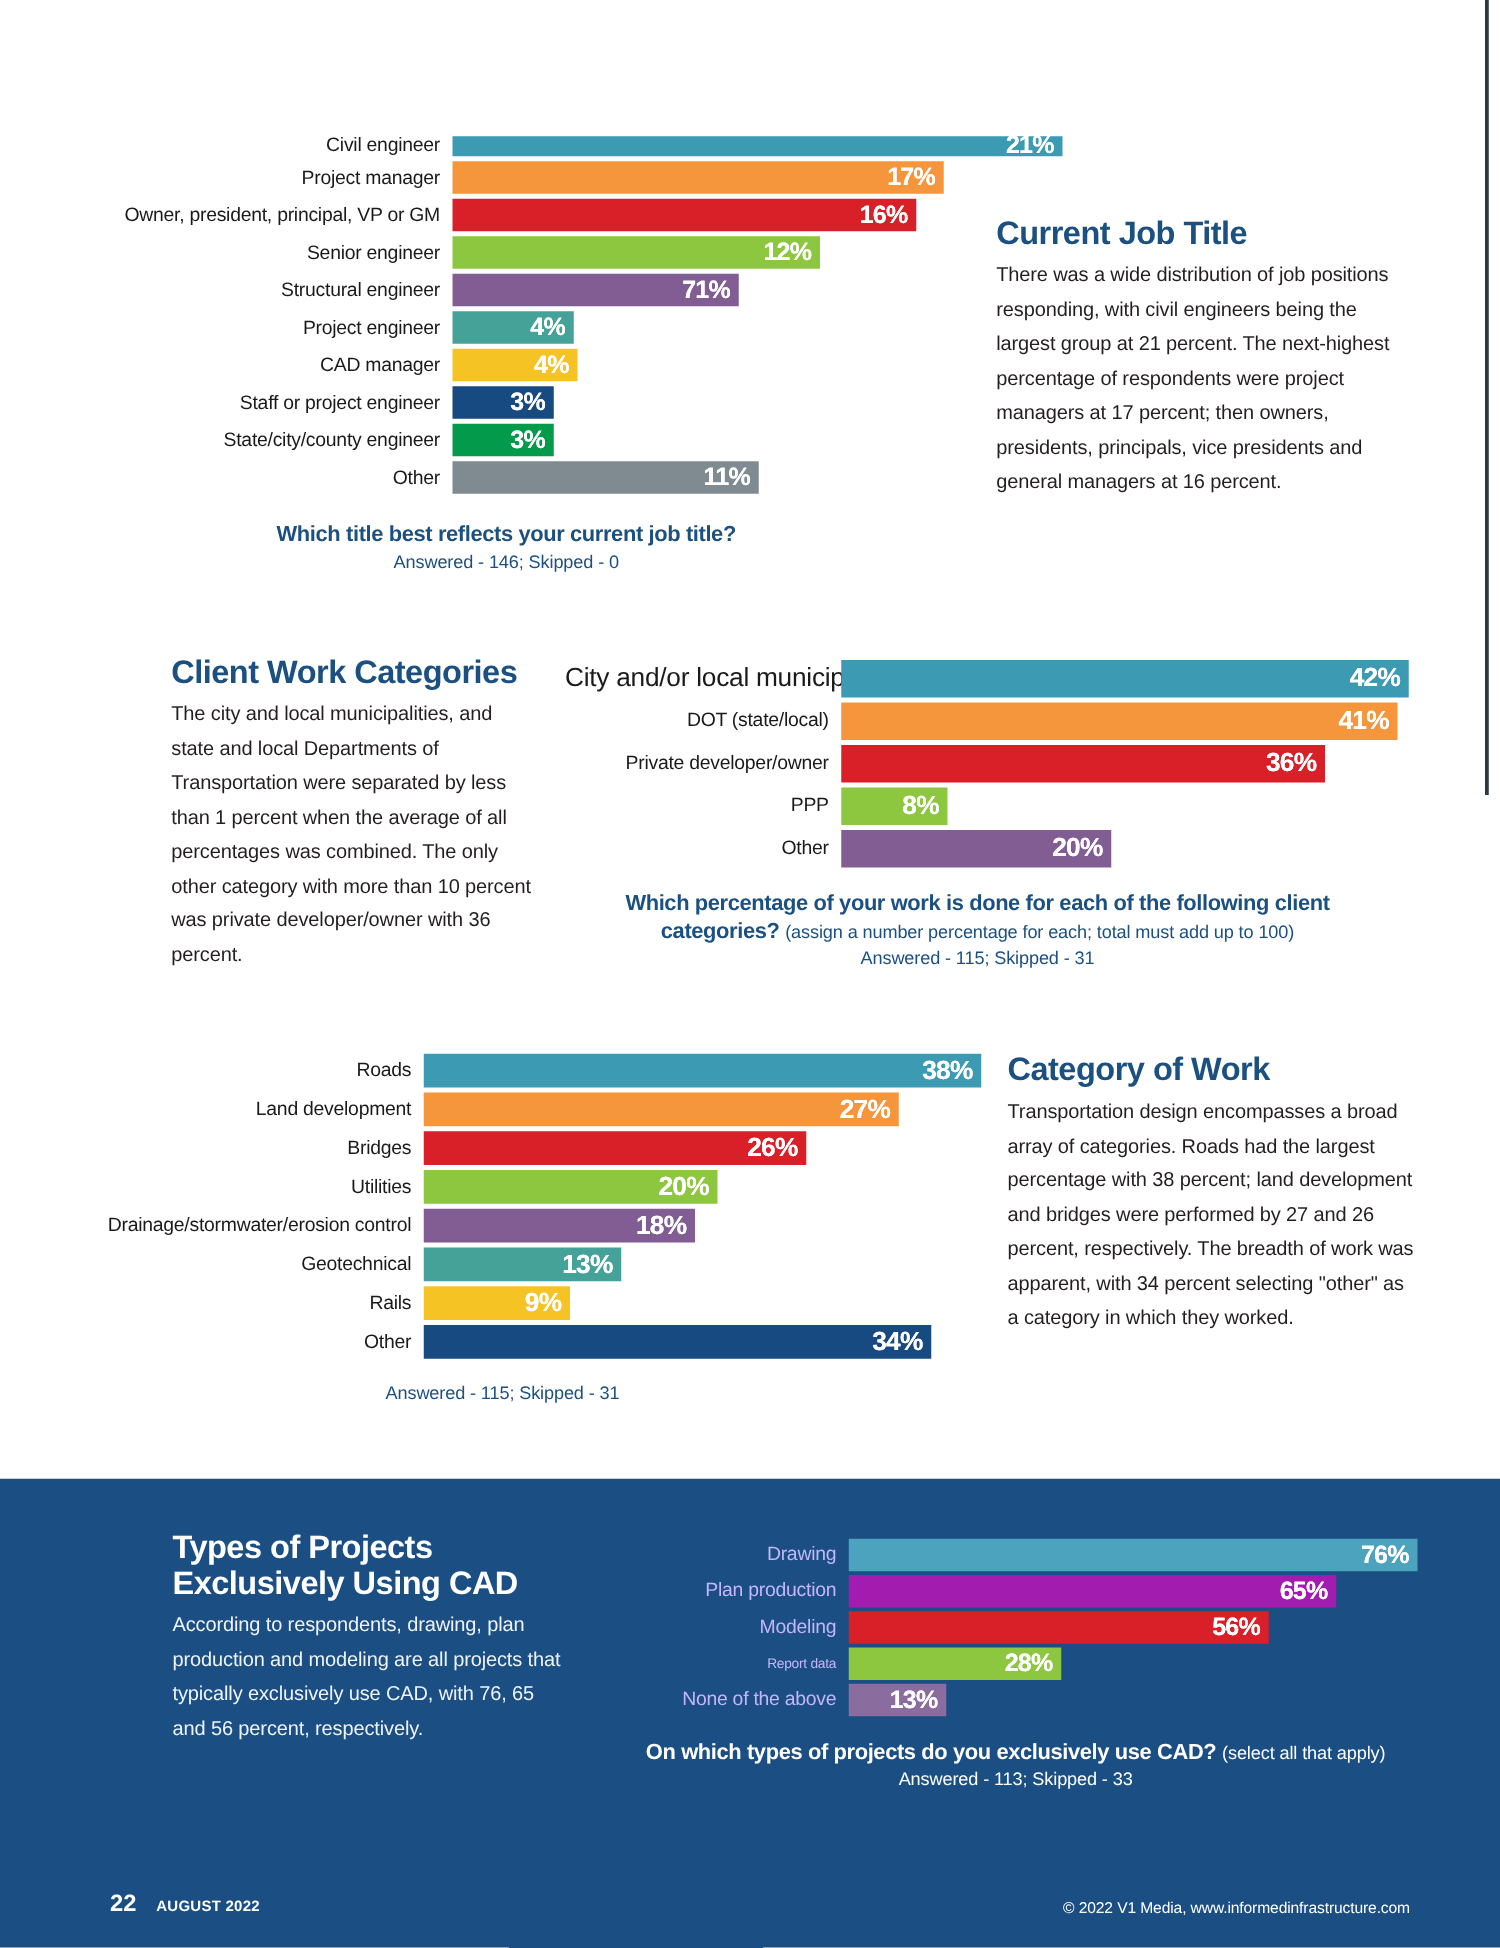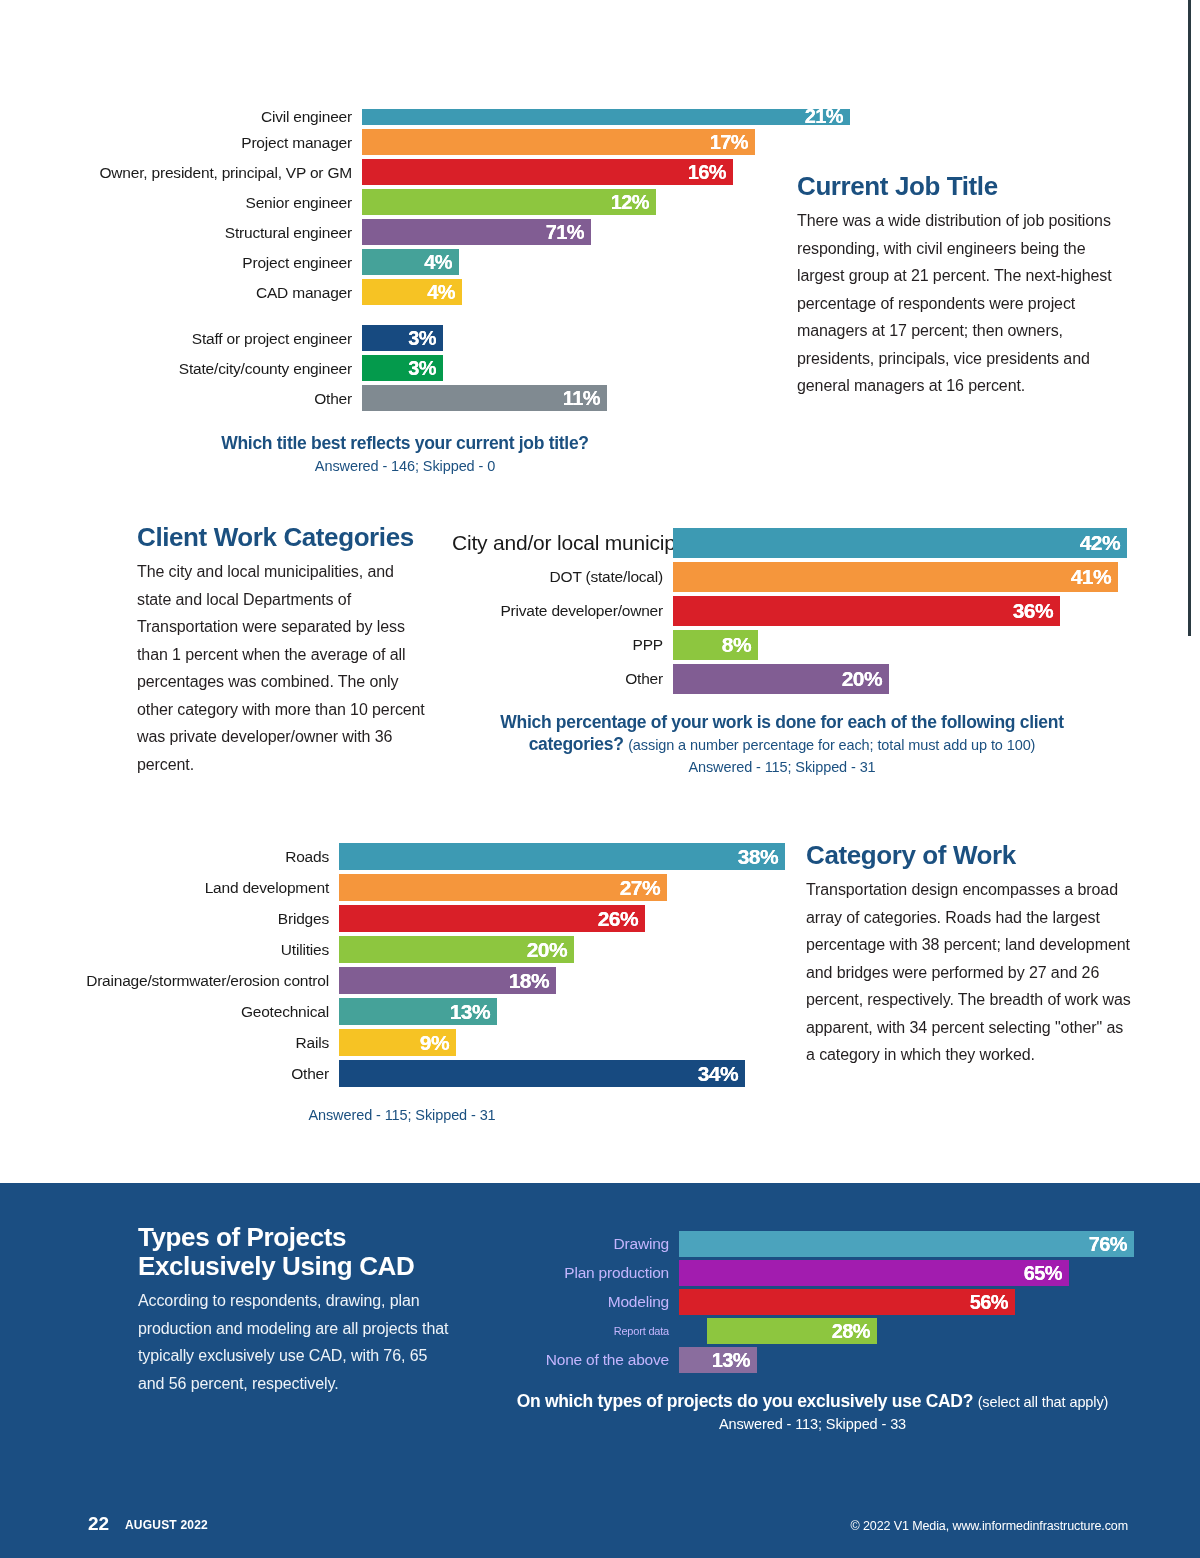--- a/index.html
+++ b/index.html
@@ -213,21 +213,21 @@
           </div>
         </div>
         <div class="bar-row" style="margin-bottom: 4px;">
           <div class="bar-label" style="width: 292px; flex-basis: 292px; font-size: 15.5px;">Project engineer</div>
           <div class="bar-track" style="height: 26px;">
             <div class="bar" style="width: 97px; background: rgb(69, 162, 153);">
               <span class="bar-value" style="font-size: 20px;">4%</span>
             </div>
           </div>
         </div>
-        <div class="bar-row" style="margin-bottom: 20px;">
+        <div class="bar-row" style="margin-bottom: 4px;">
           <div class="bar-label" style="width: 292px; flex-basis: 292px; font-size: 15.5px;">CAD manager</div>
           <div class="bar-track" style="height: 26px;">
             <div class="bar" style="width: 100px; background: rgb(246, 195, 36);">
               <span class="bar-value" style="font-size: 20px;">4%</span>
             </div>
           </div>
         </div>
         <div class="bar-row" style="margin-bottom: 4px;">
           <div class="bar-label" style="width: 292px; flex-basis: 292px; font-size: 15.5px;">Staff or project engineer</div>
           <div class="bar-track" style="height: 26px;">
@@ -327,21 +327,21 @@
           <div class="bar-label" style="width: 287px; flex-basis: 287px; font-size: 15.5px;">Roads</div>
           <div class="bar-track" style="height: 27px;">
             <div class="bar" style="width: 446px; background: rgb(61, 154, 179);">
               <span class="bar-value" style="font-size: 21px;">38%</span>
             </div>
           </div>
         </div>
         <div class="bar-row" style="margin-bottom: 4px;">
           <div class="bar-label" style="width: 287px; flex-basis: 287px; font-size: 15.5px;">Land development</div>
           <div class="bar-track" style="height: 27px;">
-            <div class="bar" style="width: 328px; background: rgb(245, 150, 60); padding-left: 29px;">
+            <div class="bar" style="width: 380px; background: rgb(245, 150, 60); padding-left: 29px;">
               <span class="bar-value" style="font-size: 21px;">27%</span>
             </div>
           </div>
         </div>
         <div class="bar-row" style="margin-bottom: 4px;">
           <div class="bar-label" style="width: 287px; flex-basis: 287px; font-size: 15.5px;">Bridges</div>
           <div class="bar-track" style="height: 27px;">
             <div class="bar" style="width: 306px; background: rgb(217, 31, 40);">
               <span class="bar-value" style="font-size: 21px;">26%</span>
             </div>
@@ -430,21 +430,21 @@
             <div class="bar-label" style="width: 169px; flex-basis: 169px; font-size: 15.5px;">Modeling</div>
             <div class="bar-track" style="height: 26px;">
               <div class="bar" style="width: 336px; background: rgb(217, 31, 40);">
                 <span class="bar-value" style="font-size: 20px;">56%</span>
               </div>
             </div>
           </div>
           <div class="bar-row" style="margin-bottom: 3px;">
             <div class="bar-label" style="width: 169px; flex-basis: 169px; font-size: 11px;">Report data</div>
             <div class="bar-track" style="height: 26px;">
-              <div class="bar" style="width: 170px; background: rgb(141, 198, 63); margin-left: 28px;">
+              <div class="bar" style="width: 170px; background: rgb(141, 198, 63);">
                 <span class="bar-value" style="font-size: 20px;">28%</span>
               </div>
             </div>
           </div>
           <div class="bar-row" style="margin-bottom: 3px;">
             <div class="bar-label" style="width: 169px; flex-basis: 169px; font-size: 15.5px;">None of the above</div>
             <div class="bar-track" style="height: 26px;">
               <div class="bar" style="width: 78px; background: rgb(138, 109, 158);">
                 <span class="bar-value" style="font-size: 20px;">13%</span>
               </div>

